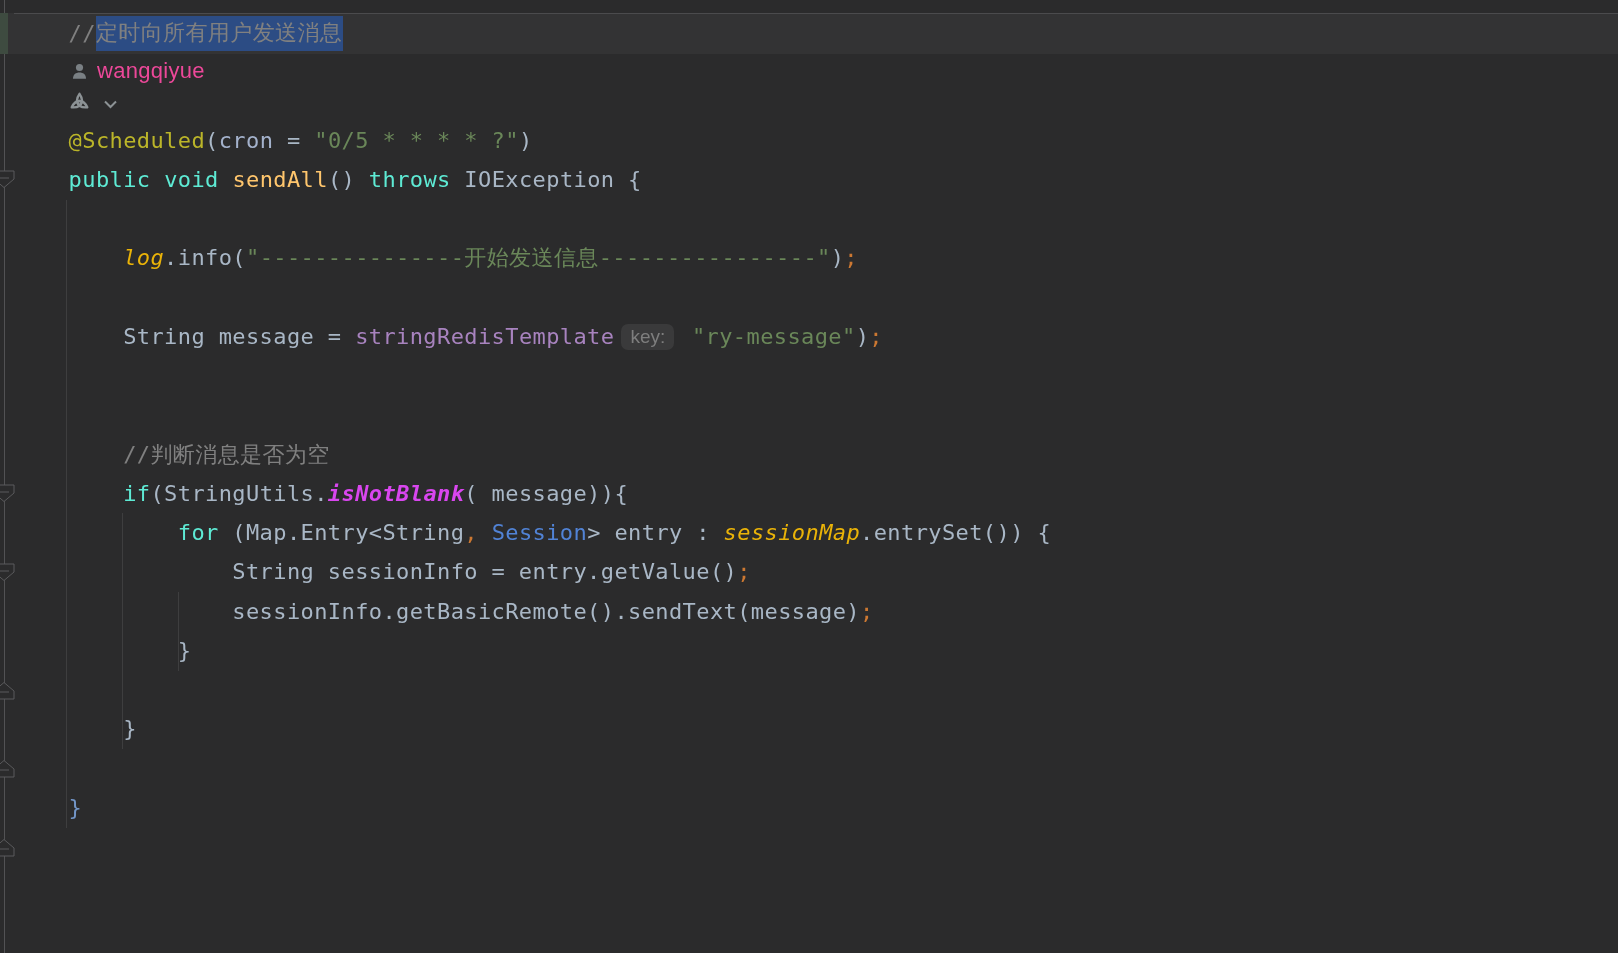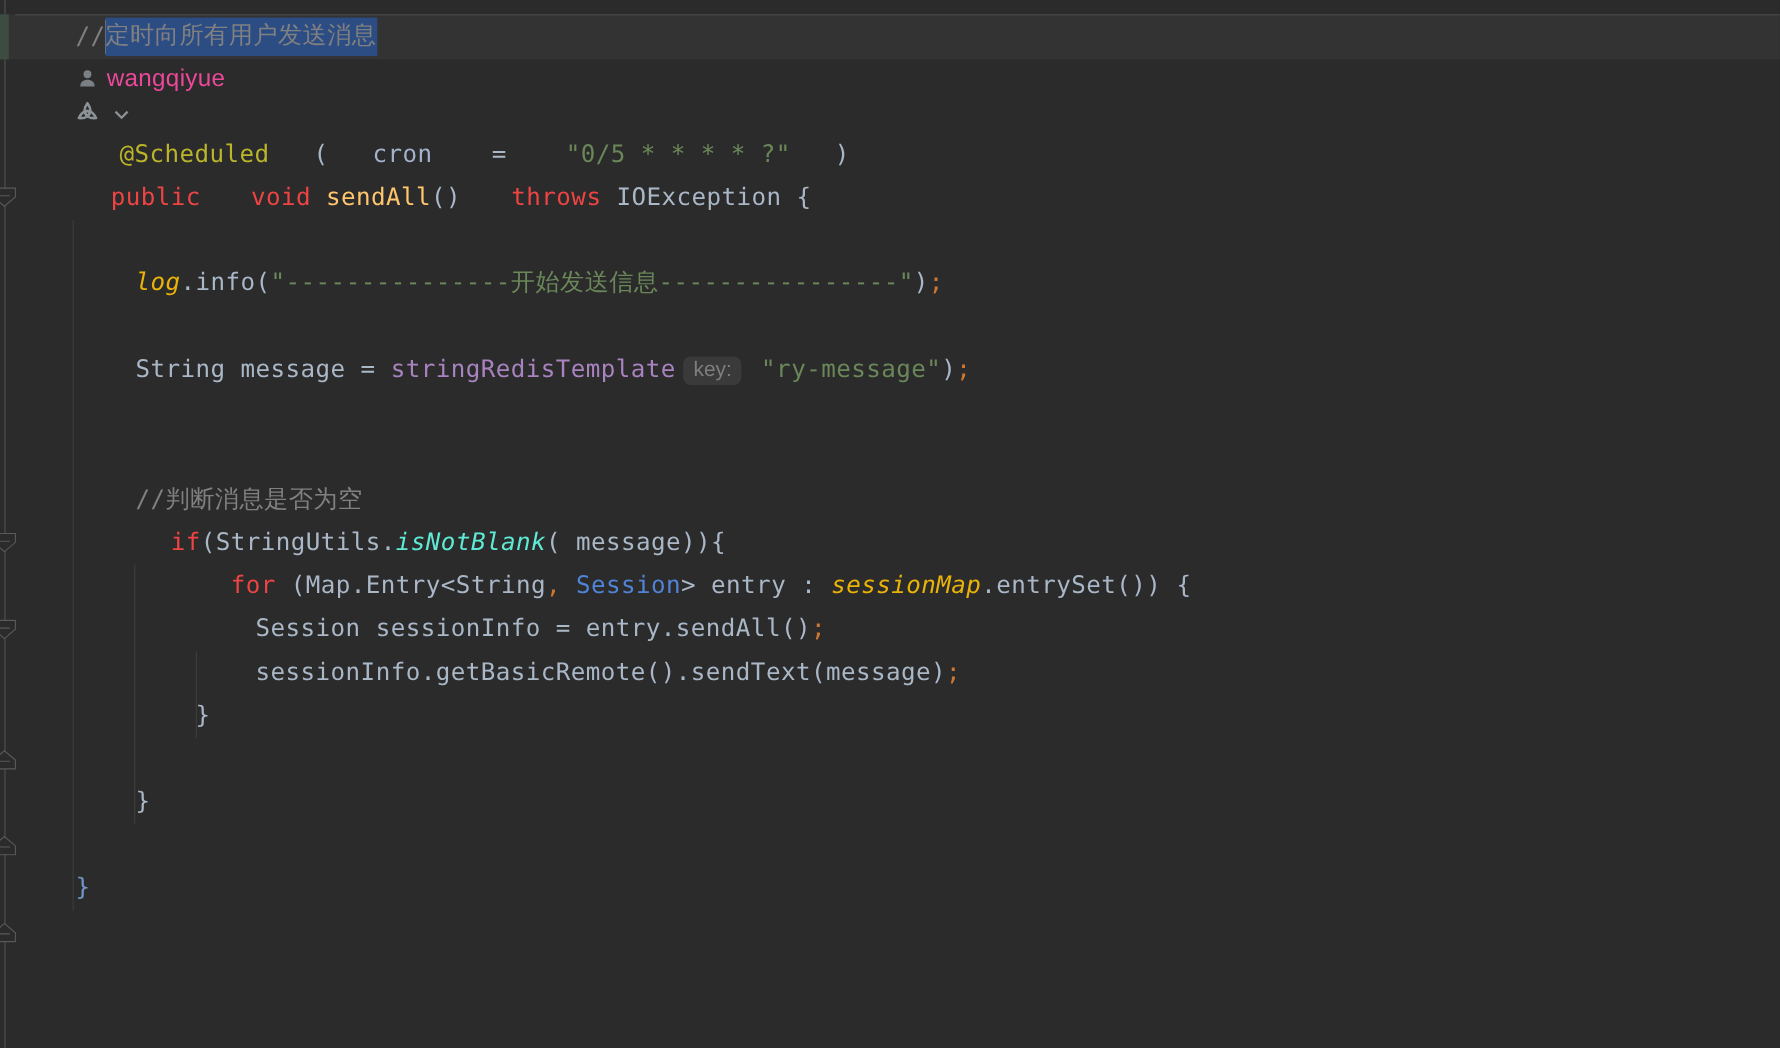--- a/index.html
+++ b/index.html
@@ -20,28 +20,28 @@
   #guide-3{left:178px;top:592px;height:79px;}
   
   #code{position:absolute;left:0;top:13px;right:0;z-index:2;}
   .row{
     display:flex;align-items:center;white-space:pre;
     padding-left:14px;font-size:22px;letter-spacing:0.4px;line-height:1;
     color:#A9B7C6;
   }
   .row.current{background:#333334;}
   .cm{color:#808080;}
-  .kw{color:#ef4444;margin-left:32px;}
+  .kw{color:#5eead4;}
   .ann{color:#BBB529;}
   .str{color:#6A8759;}
   .pl{color:#A9B7C6;}
   .mth{color:#FFC66D;}
   .fld{color:#A883BF;}
   .flds{color:#eab308;font-style:italic;text-align:center;}
-  .msi{color:#5eead4;font-style:italic;}
+  .msi{color:#d946ef;font-style:italic;font-weight:bold;}
   .cls{color:#5183D6;}
   .pun{color:#CC7832;}
   .par{color:#A4B2CC;}
   .brc{color:#7396C8;}
   .sel{background:#2C4C84;padding:6px 1px 7px 0;}
   .caret{display:inline-block;width:2px;height:31px;background:#FFFFFF;vertical-align:middle;margin-right:-2px;}
   
   .inlay-chip{
     display:inline-block;background:#3A3A3B;color:#7E7E7E;border-radius:7px;
     padding:3px 9px 4px;font-size:19px;letter-spacing:0;margin:0 4px 0 7px;
@@ -73,32 +73,32 @@
         </svg></span><span>wangqiyue</span></div>
     <div class="row vision" style="height: 33px;"><span class="icon"><svg width="27" height="27" viewBox="0 0 24 24" fill="none" stroke="#8C9295" stroke-width="2.1" stroke-linejoin="round">
           <g>
             <path d="M12 2.5 C15.2 7 15.2 10 12 13 C8.8 10 8.8 7 12 2.5 Z"></path>
             <path d="M12 2.5 C15.2 7 15.2 10 12 13 C8.8 10 8.8 7 12 2.5 Z" transform="rotate(120 12 10.5)"></path>
             <path d="M12 2.5 C15.2 7 15.2 10 12 13 C8.8 10 8.8 7 12 2.5 Z" transform="rotate(240 12 10.5)"></path>
           </g>
         </svg></span><span class="icon"><svg width="15" height="11" viewBox="0 0 15 11" fill="none" stroke="#8C9295" stroke-width="2">
           <path d="M2 2.5 L7.5 8 L13 2.5"></path>
         </svg></span></div>
-    <div class="row" style="height: 39.25px; gap: 40px;"><span class="pl">    </span><span class="ann">@Scheduled</span><span class="pl">(</span><span class="par">cron</span><span class="pl"> = </span><span class="str">"0/5 * * * * ?"</span><span class="pl">)</span></div>
+    <div class="row" style="height: 39.25px;"><span class="pl">    </span><span class="ann">@Scheduled</span><span class="pl">(</span><span class="par">cron</span><span class="pl"> = </span><span class="str">"0/5 * * * * ?"</span><span class="pl">)</span></div>
     <div class="row" style="height: 39.25px;"><span class="pl">    </span><span class="kw">public</span><span class="pl"> </span><span class="kw">void</span><span class="pl"> </span><span class="mth">sendAll</span><span class="pl">() </span><span class="kw">throws</span><span class="pl"> IOException {</span></div>
     <div class="row" style="height: 39.25px;"></div>
     <div class="row" style="height: 39.25px;"><span class="pl">        </span><span class="flds">log</span><span class="pl">.info(</span><span class="str">"---------------开始发送信息----------------"</span><span class="pl">)</span><span class="pun">;</span></div>
     <div class="row" style="height: 39.25px;"></div>
     <div class="row" style="height: 39.25px;"><span class="pl">        String message = </span><span class="fld">stringRedisTemplate</span><span class="inlay-chip">key:</span><span class="pl"> </span><span class="str">"ry-message"</span><span class="pl">)</span><span class="pun">;</span></div>
     <div class="row" style="height: 39.25px;"></div>
     <div class="row" style="height: 39.25px;"></div>
     <div class="row" style="height: 39.25px;"><span class="cm">        //判断消息是否为空</span></div>
     <div class="row" style="height: 39.25px;"><span class="pl">        </span><span class="kw">if</span><span class="pl">(StringUtils.</span><span class="msi">isNotBlank</span><span class="pl">( message)){</span></div>
     <div class="row" style="height: 39.25px;"><span class="pl">            </span><span class="kw">for</span><span class="pl"> (Map.Entry&lt;String</span><span class="pun">,</span><span class="pl"> </span><span class="cls">Session</span><span class="pl">&gt; entry : </span><span class="flds">sessionMap</span><span class="pl">.entrySet()) {</span></div>
-    <div class="row" style="height: 39.25px;"><span class="pl">                Session sessionInfo = entry.sendAll()</span><span class="pun">;</span></div>
+    <div class="row" style="height: 39.25px;"><span class="pl">                String sessionInfo = entry.getValue()</span><span class="pun">;</span></div>
     <div class="row" style="height: 39.25px;"><span class="pl">                sessionInfo.getBasicRemote().sendText(message)</span><span class="pun">;</span></div>
     <div class="row" style="height: 39.25px;"><span class="pl">            }</span></div>
     <div class="row" style="height: 39.25px;"></div>
     <div class="row" style="height: 39.25px;"><span class="pl">        }</span></div>
     <div class="row" style="height: 39.25px;"></div>
     <div class="row" style="height: 39.25px;"><span class="brc">    }</span></div>
   </div>
 <div id="gutter-markers"></div>
 
 <div class="fold-marker" style="top: 170.375px;"><svg width="22" height="19" viewBox="0 0 22 19">

